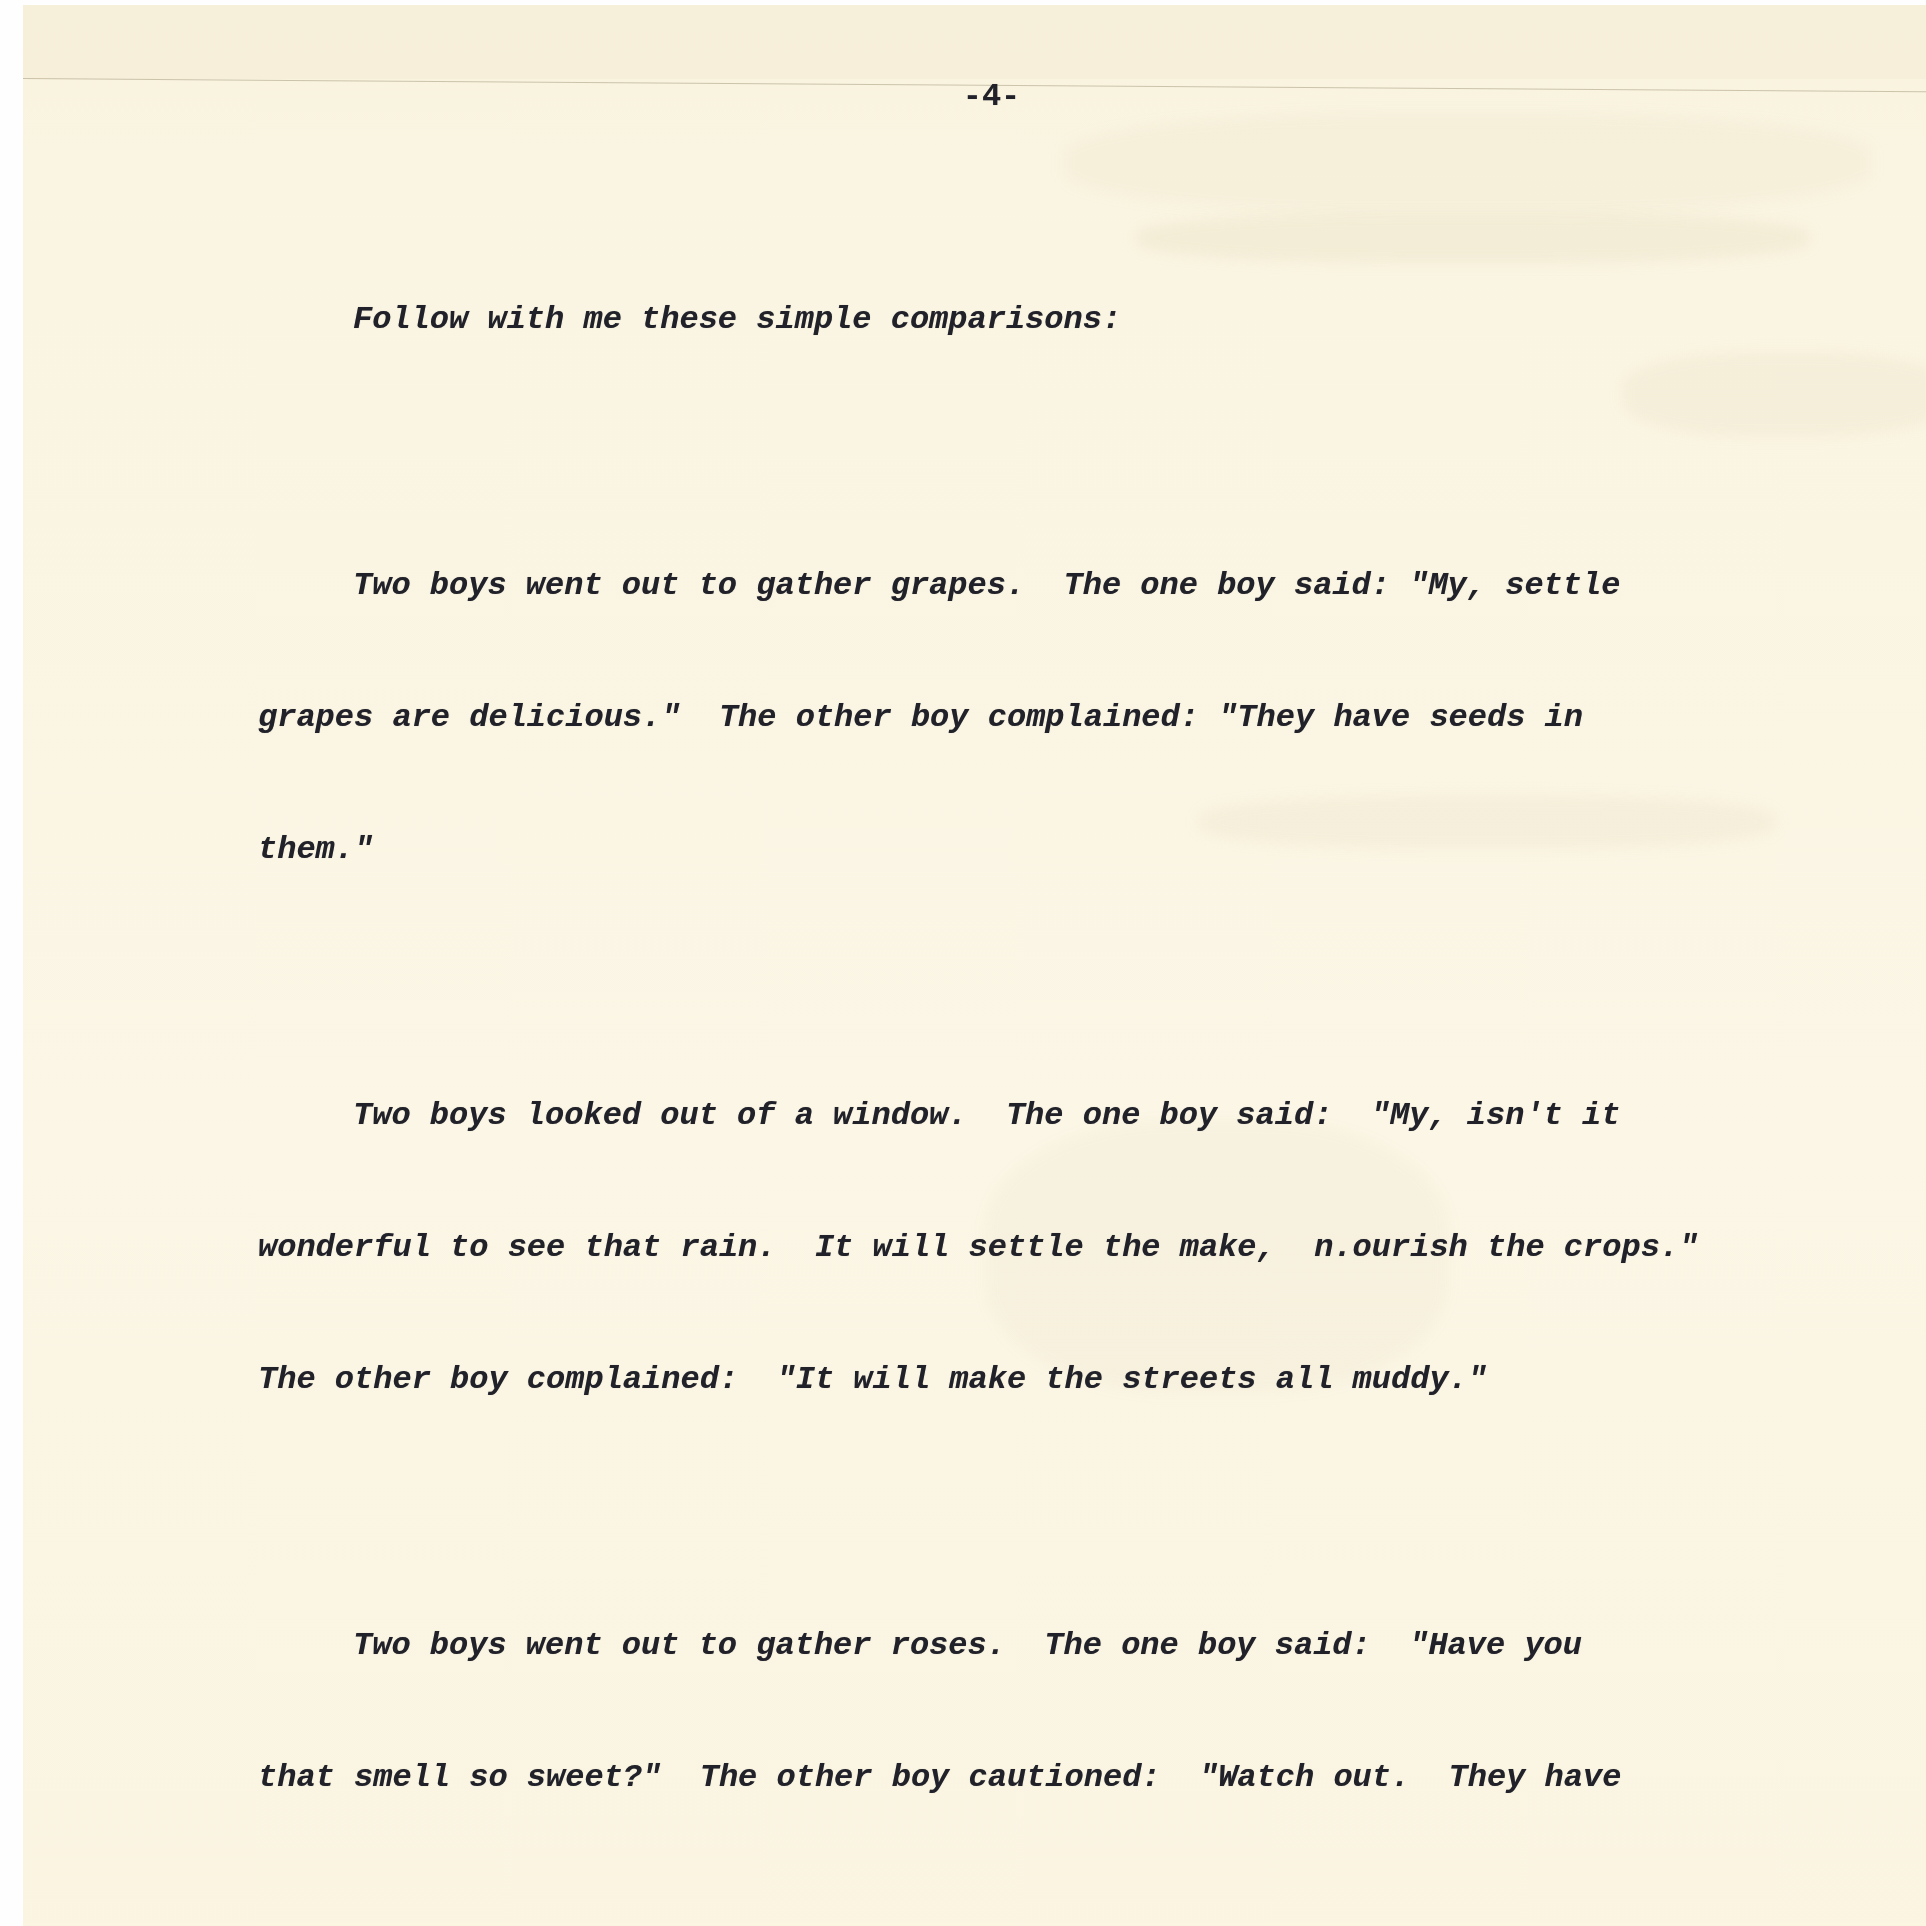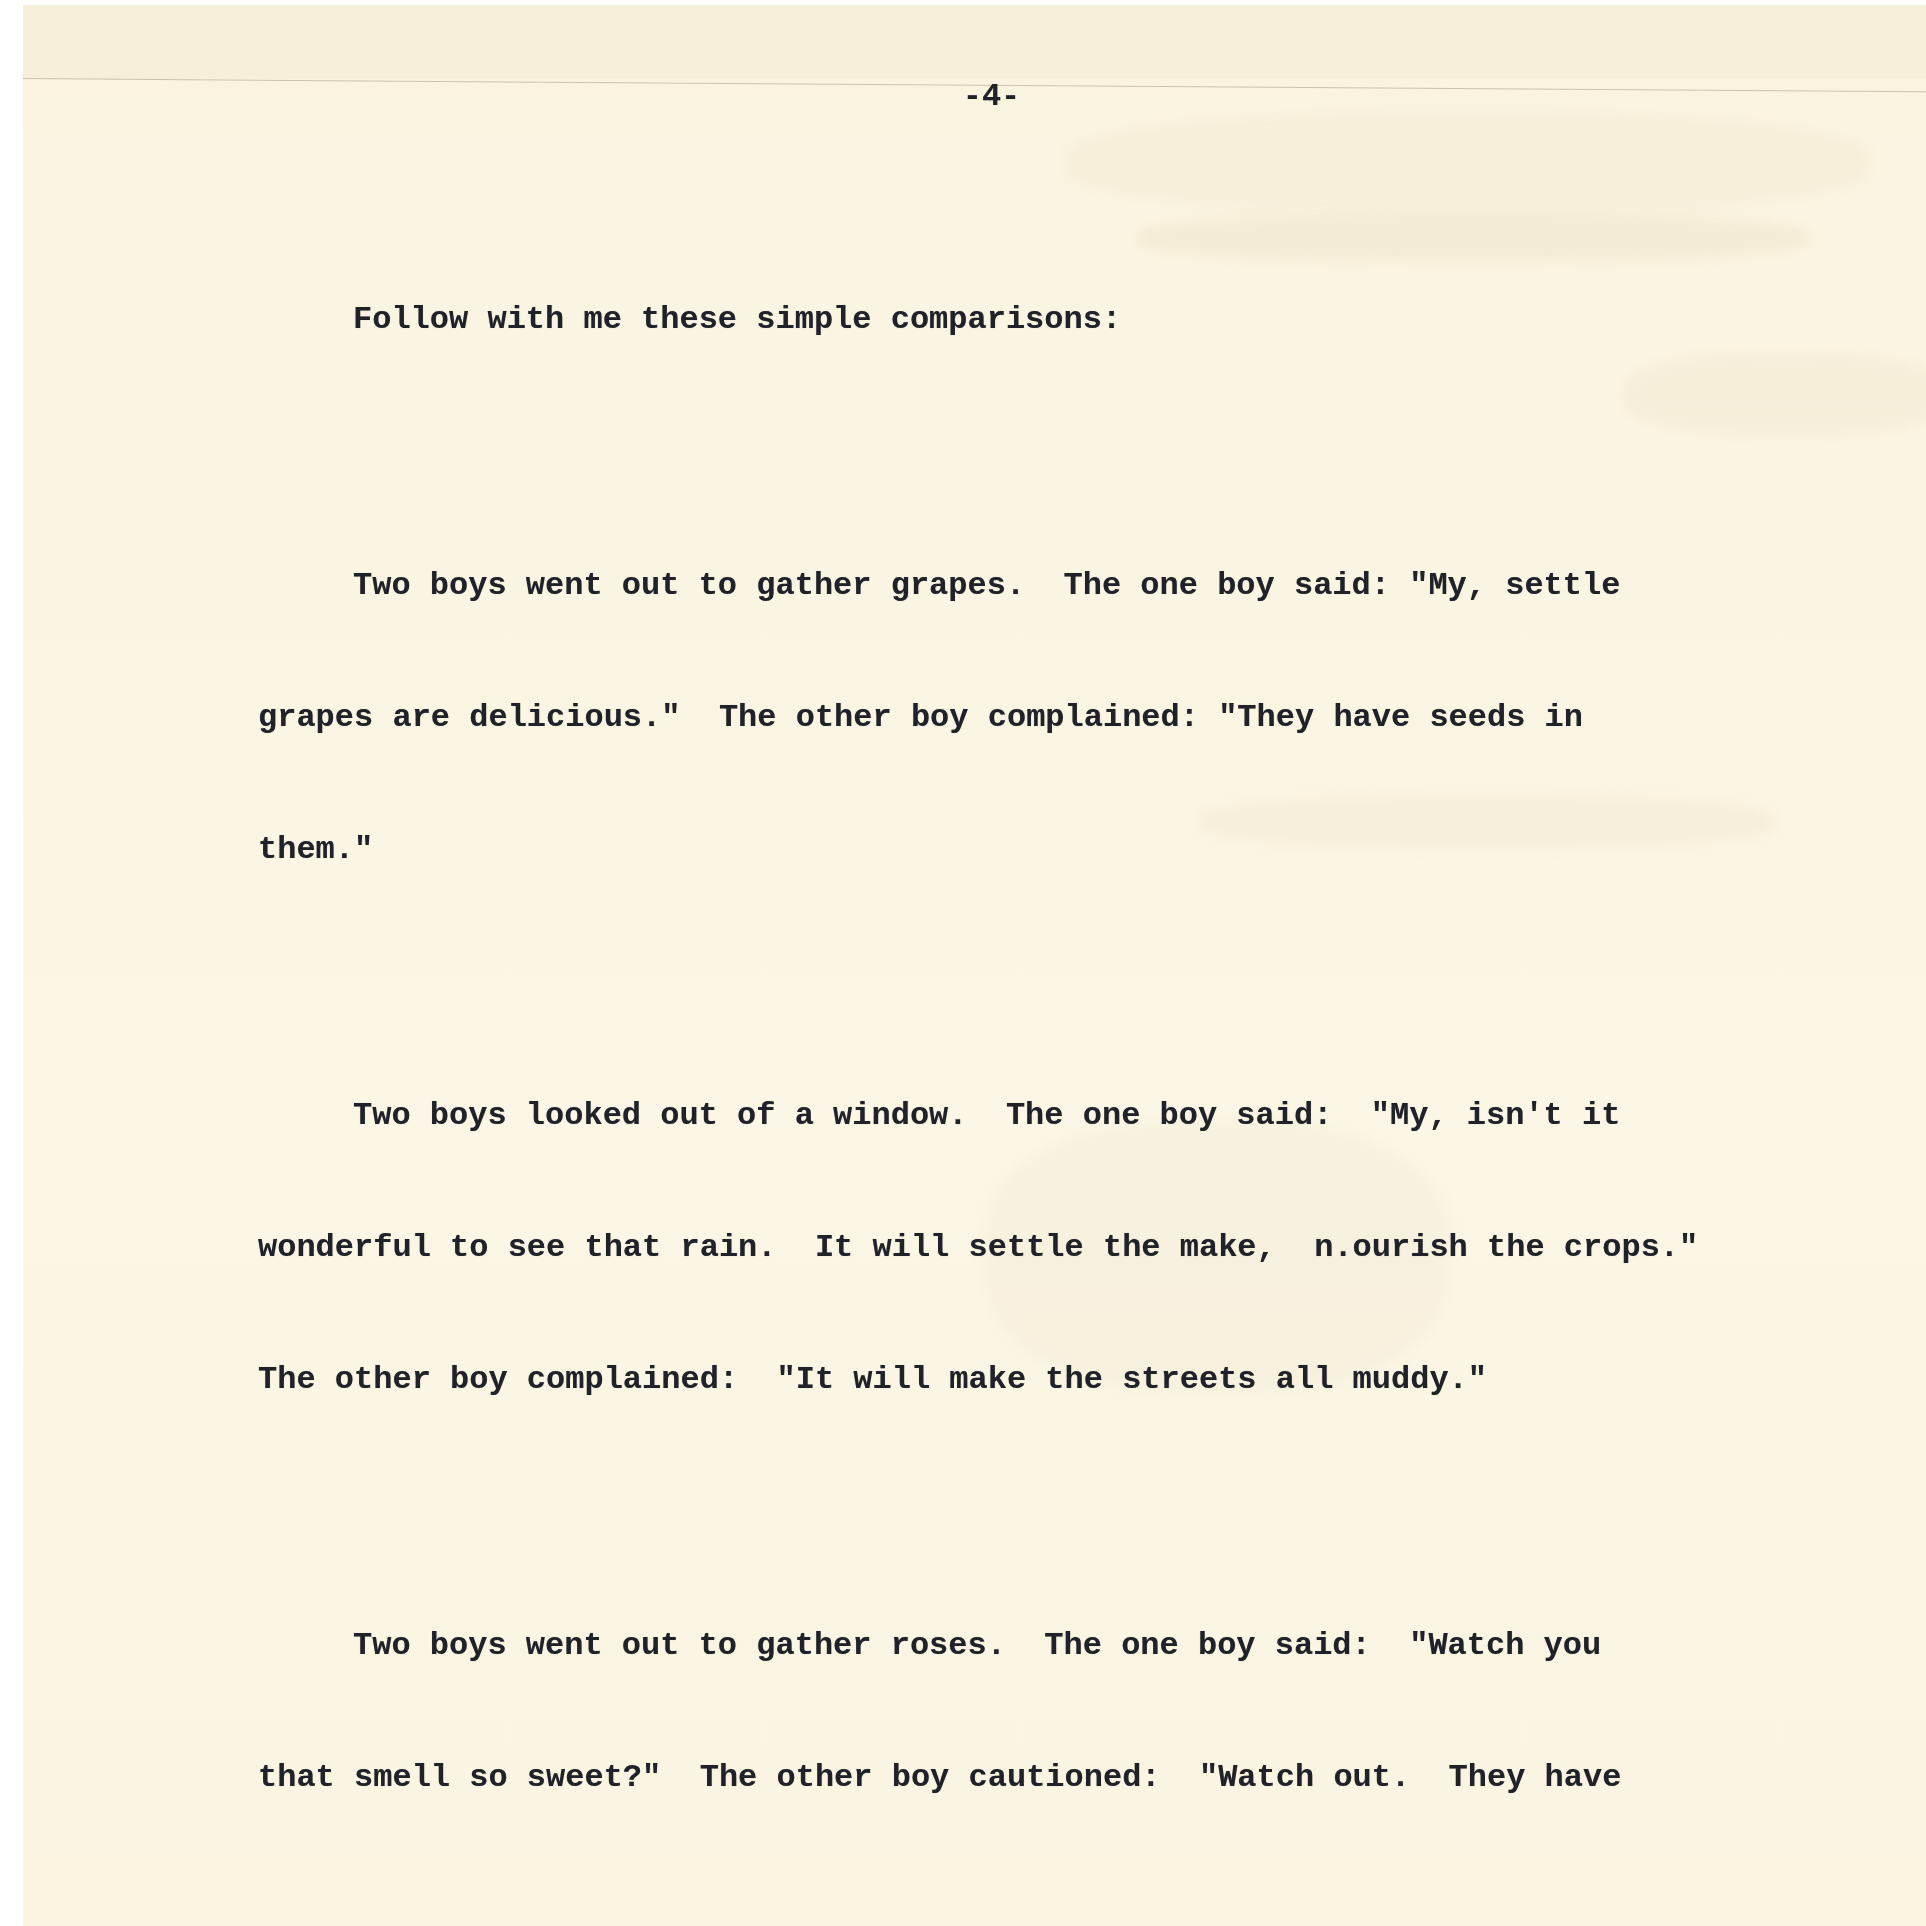--- a/index.html
+++ b/index.html
@@ -74,20 +74,21 @@
   }
   .para {
     margin: 0 0 46px 0;
     white-space: pre-wrap;
   }
   .para:last-child { margin-bottom: 0; }
   .line {
     display: block;
     min-height: 44px;
     white-space: pre-wrap;
+    font-style: italic;
   }
   .indent .line:first-child { text-indent: 95px; }                       
   
   .smudge {
     position: absolute;
     background: rgba(186,165,118,.10);
     filter: blur(7px);
     border-radius: 40%;
   }
   .smudge.s1 { left: 1113px; top: 208px;  width: 674px; height: 50px; }
@@ -123,21 +124,21 @@
         <div class="line">them."</div>
       </div>
 
       <div class="para indent">
         <div class="line">Two boys looked out of a window.  The one boy said:  "My, isn't it</div>
         <div class="line">wonderful to see that rain.  It will settle the make,  n.ourish the crops."</div>
         <div class="line">The other boy complained:  "It will make the streets all muddy."</div>
       </div>
 
       <div class="para indent">
-        <div class="line">Two boys went out to gather roses.  The one boy said:  "Watch you</div>
+        <div class="line">Two boys went out to gather roses.  The one boy said:  "Have you</div>
         <div class="line">that smell so sweet?"  The other boy cautioned:  "Watch out.  They have</div>
         
       </div>
 
     </div>
   </div>
 </div>
 
 
 </body></html>

